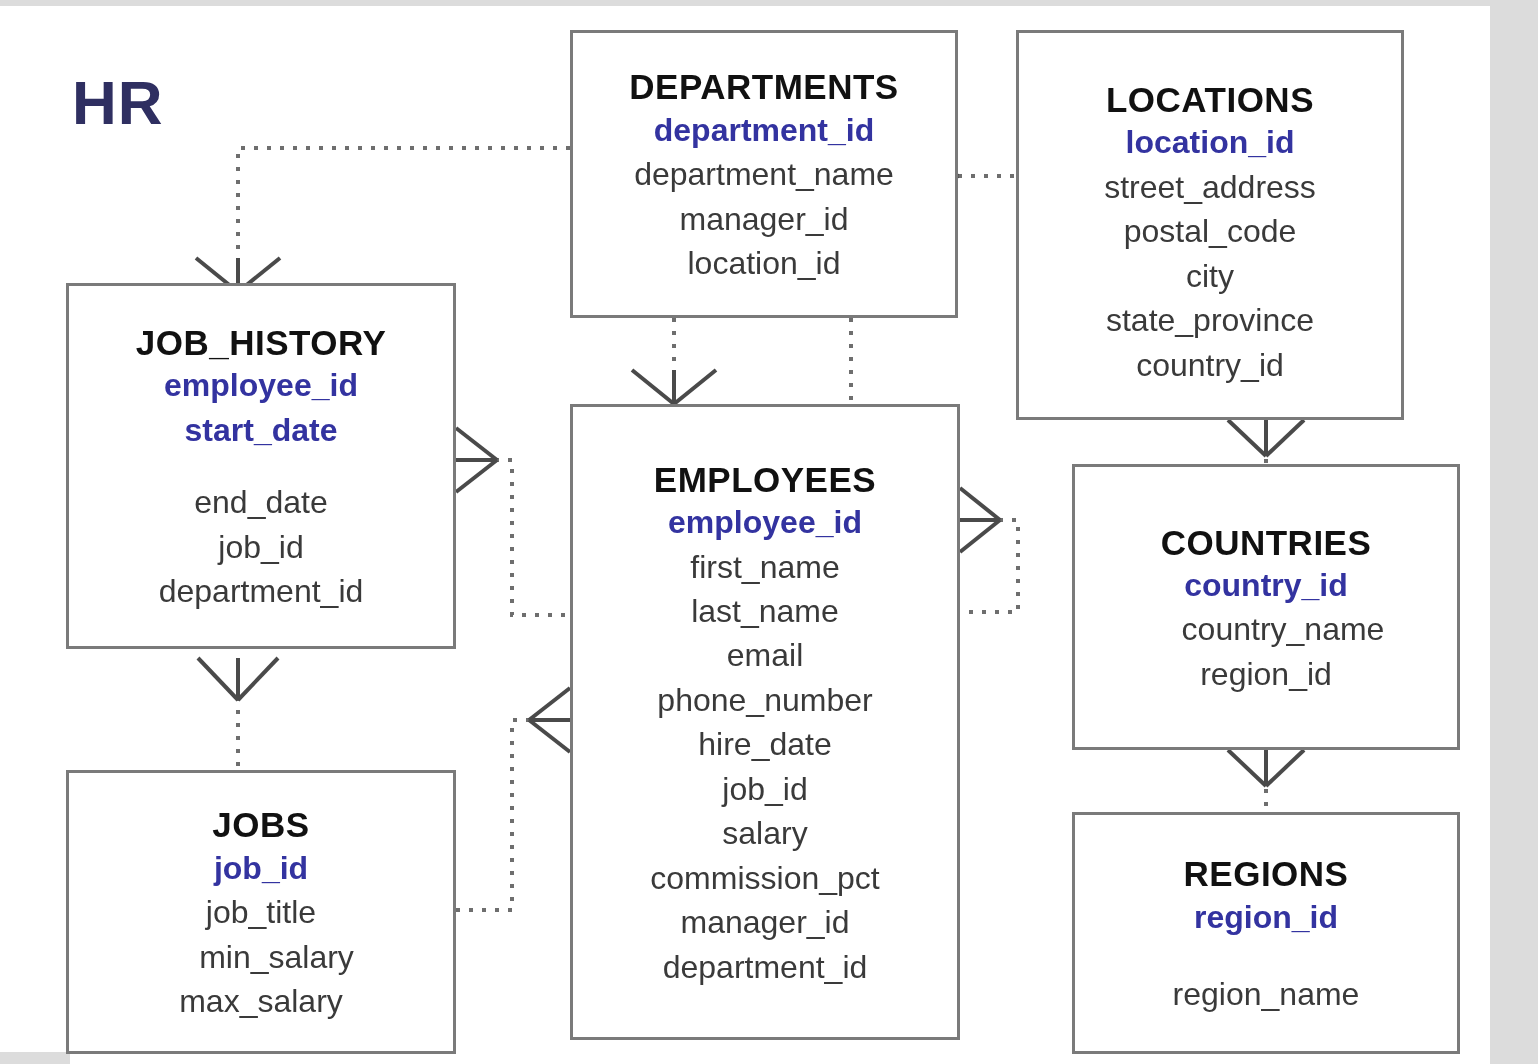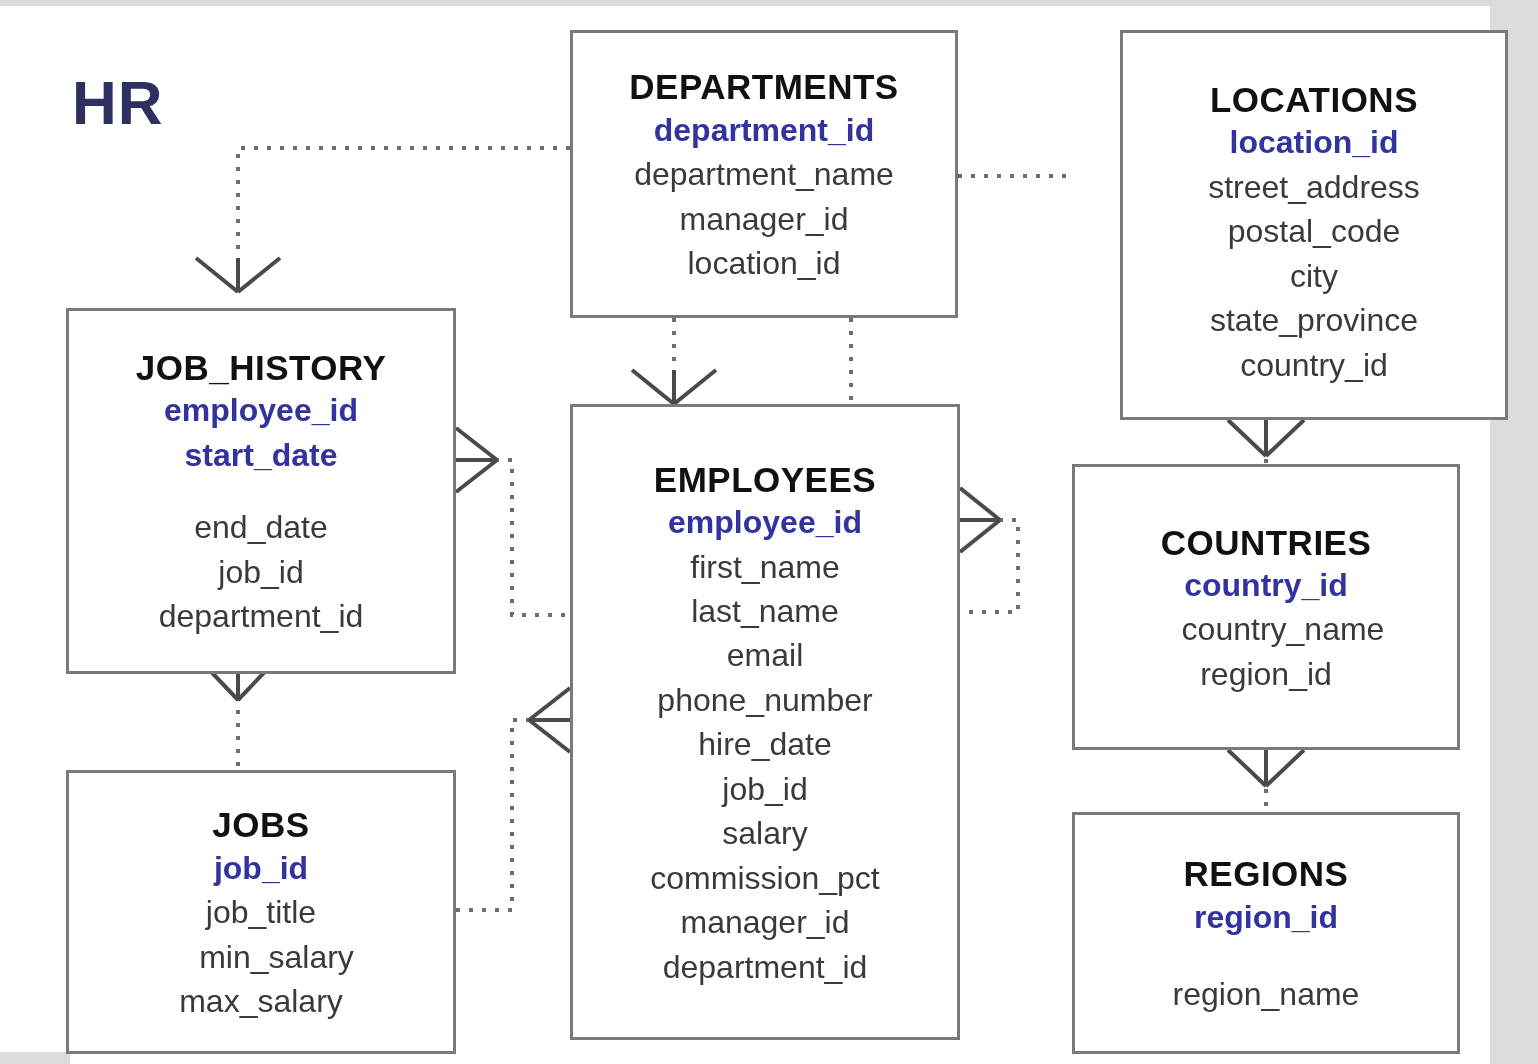--- a/index.html
+++ b/index.html
@@ -175,30 +175,30 @@
   <div class="schema-title" style="left: 72px; top: 72px; color: rgb(47, 47, 97);">HR</div>
 
   <div id="entity-layer">
       <div class="entity" style="left: 570px; top: 30px; width: 388px; height: 288px; border-color: rgb(122, 122, 122); justify-content: center; padding-top: 4px;">
         <div class="entity-name">DEPARTMENTS</div>
         <div class="attr pk" style="color: rgb(51, 51, 160);">department_id</div>
         <div class="attr" style="color: rgb(58, 58, 58);">department_name</div>
         <div class="attr" style="color: rgb(58, 58, 58);">manager_id</div>
         <div class="attr" style="color: rgb(58, 58, 58);">location_id</div>
       </div>
-      <div class="entity" style="left: 1120px; top: 30px; width: 388px; height: 390px; border-color: rgb(122, 122, 122); justify-content: center; padding-top: 16px;">
+      <div class="entity" style="left: 1016px; top: 30px; width: 388px; height: 390px; border-color: rgb(122, 122, 122); justify-content: center; padding-top: 16px;">
         <div class="entity-name">LOCATIONS</div>
         <div class="attr pk" style="color: rgb(51, 51, 160);">location_id</div>
         <div class="attr" style="color: rgb(58, 58, 58);">street_address</div>
         <div class="attr" style="color: rgb(58, 58, 58);">postal_code</div>
         <div class="attr" style="color: rgb(58, 58, 58);">city</div>
         <div class="attr" style="color: rgb(58, 58, 58);">state_province</div>
         <div class="attr" style="color: rgb(58, 58, 58);">country_id</div>
       </div>
-      <div class="entity" style="left: 66px; top: 308px; width: 390px; height: 366px; border-color: rgb(122, 122, 122); justify-content: center; padding-top: 4px;">
+      <div class="entity" style="left: 66px; top: 283px; width: 390px; height: 366px; border-color: rgb(122, 122, 122); justify-content: center; padding-top: 4px;">
         <div class="entity-name">JOB_HISTORY</div>
         <div class="attr pk" style="color: rgb(51, 51, 160);">employee_id</div>
         <div class="attr pk" style="color: rgb(51, 51, 160);">start_date</div>
         <div class="attr" style="color: rgb(58, 58, 58); margin-top: 28px;">end_date</div>
         <div class="attr" style="color: rgb(58, 58, 58);">job_id</div>
         <div class="attr" style="color: rgb(58, 58, 58);">department_id</div>
       </div>
       <div class="entity" style="left: 570px; top: 404px; width: 390px; height: 636px; border-color: rgb(122, 122, 122); justify-content: center; padding-top: 4px;">
         <div class="entity-name">EMPLOYEES</div>
         <div class="attr pk" style="color: rgb(51, 51, 160);">employee_id</div>

